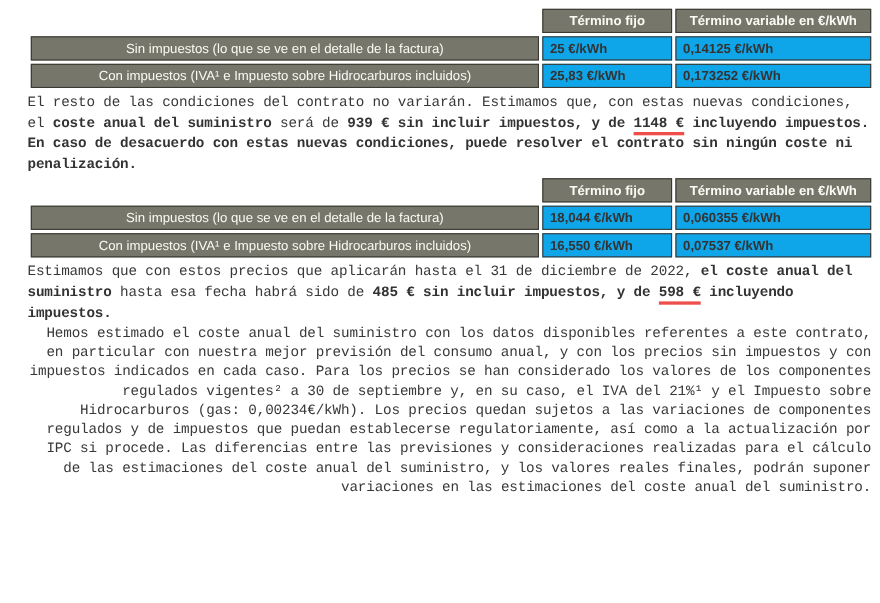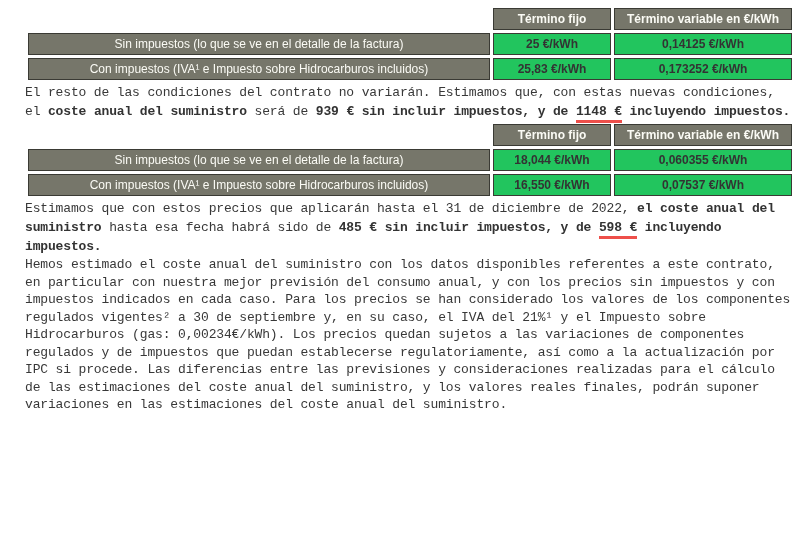--- a/index.html
+++ b/index.html
@@ -52,25 +52,24 @@
   }
   td.lbl {
     background: #76766a;
     border: 1.5px solid #3a3a34;
     color: #fbfbf5;
     font-weight: 400;
     text-align: center;
     padding-left: 9px;
   }
   td.val {
-    background: #22c55e;
+    background: #0ea5e9;
     border: 1.5px solid #3a3a34;
     color: #333333;
     font-weight: 700;
-    text-align: center;
   }
   
   p.para {
     width: 767px;
     margin: 0;
     font-size: 13px;
     line-height: 19px;
     letter-spacing: -0.15px;
     color: #383838;
     font-family: Liberation Mono, monospace;
@@ -79,21 +78,21 @@
   .u-red {
     border-bottom: 3px solid #ee4f4a;
     padding-bottom: 1px;
   }
   .mt-p1 { margin-top: 21px; }
   .mt-p2 { margin-top: 17px; }
   .mt-p3 { margin-top: 20px; }
   .mt-t2 { margin-top: 27px; }
   .mt-p4 { margin-top: 18px; }
   .mt-p5 { margin-top: 14px; }
-  p.tight { line-height: 17.5px; }
+  p.tight { line-height: 17.5px; text-align: right; }
 </style>
 </head>
 <body>
 
 <div class="page">
 
   <table class="price-table">
     <colgroup>
         <col class="col-label">
         <col class="col-fixed">
@@ -113,20 +112,21 @@
     <tr>
       <td class="lbl">Con impuestos (IVA¹ e Impuesto sobre Hidrocarburos incluidos)</td>
       <td class="val">25,83 €/kWh</td>
       <td class="val">0,173252 €/kWh</td>
     </tr>
   </tbody>
     </table>
 
   <p class="para mt-p1"><span>El resto de las condiciones del contrato no variarán. Estimamos que, con estas nuevas condiciones, el </span><span class="b">coste anual del suministro</span><span> será de </span><span class="b">939 € sin incluir impuestos, y de </span><span class="b u-red">1148 €</span><span class="b"> incluyendo impuestos.</span></p>
 
+  <p class="para mt-p2"><span class="b">En caso de desacuerdo con estas nuevas condiciones, puede resolver el contrato sin ningún coste ni penalización.</span></p>
 
 
   <table class="price-table mt-t2">
     <colgroup>
         <col class="col-label">
         <col class="col-fixed">
         <col class="col-var">
       </colgroup>
     <tbody>
         <tr>

